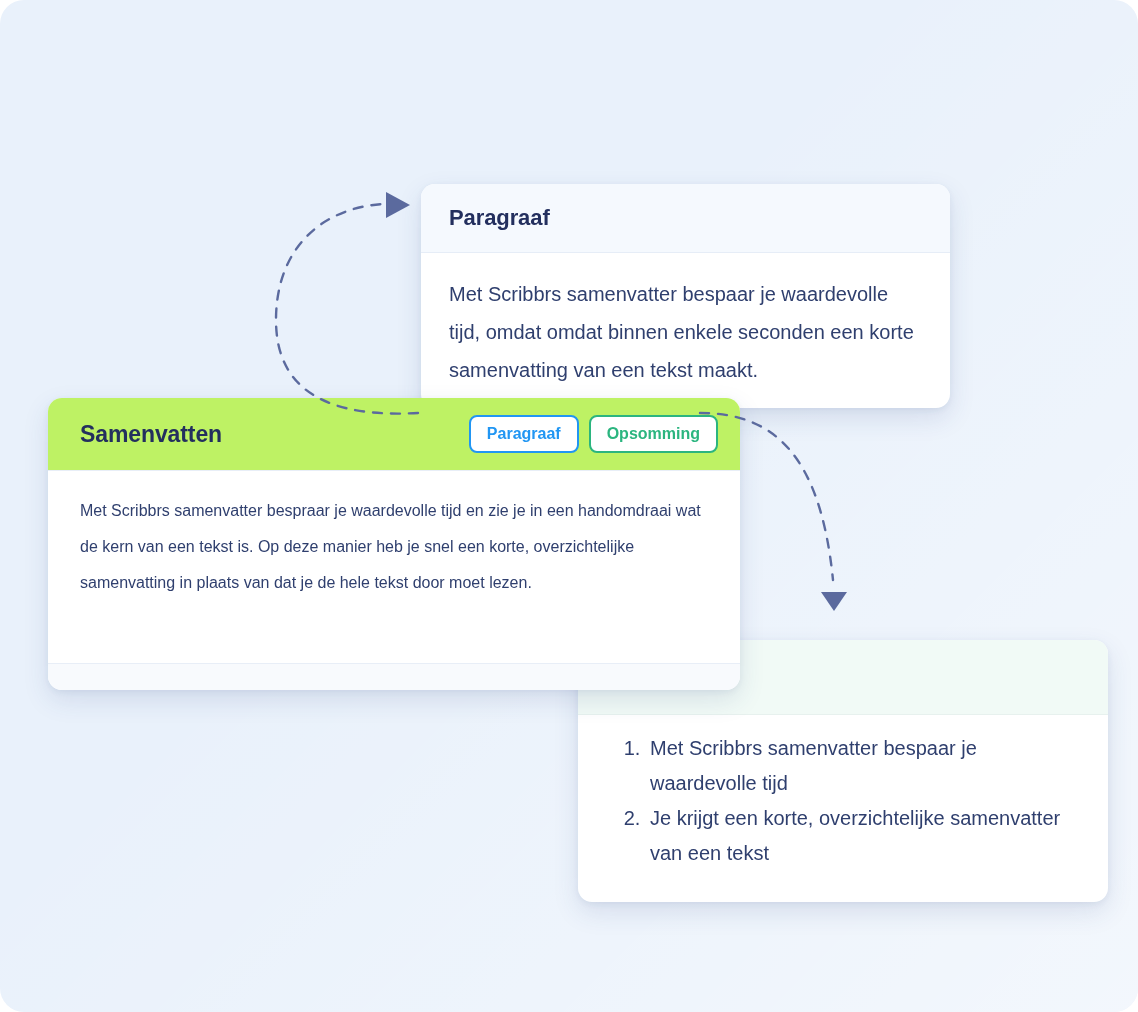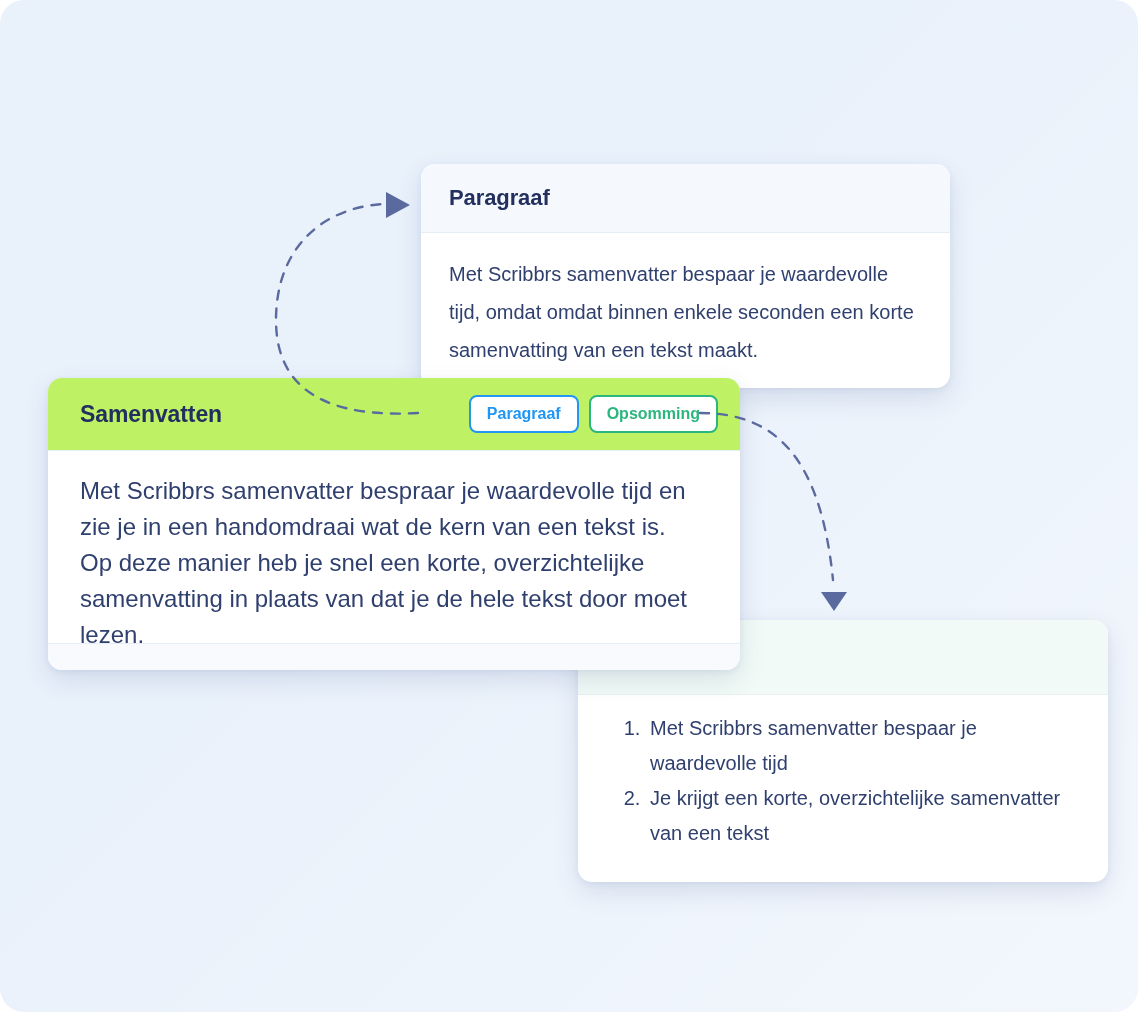--- a/index.html
+++ b/index.html
@@ -45,20 +45,21 @@
   }
 
   
   .card {
     position: absolute;
     background: #ffffff;
     border-radius: 14px;
     box-shadow: 0 10px 26px rgba(46, 70, 128, 0.13),
                 0 2px 6px rgba(46, 70, 128, 0.07);
     overflow: hidden;
+    margin-top: 20px;
   }
   .card-header {
     display: flex;
     align-items: center;
     justify-content: space-between;
   }
   .card-title {
     color: #232f5e;
     font-weight: bold;
     letter-spacing: -0.1px;
@@ -127,21 +128,21 @@
   }
   #samenvatten-card .card-header {
     height: 72px;
     background: #bef264;
     border-bottom: 1px solid #e8eef7;
     padding: 0 22px 0 32px;
   }
   #samenvatten-card .card-title { font-size: 23px; }
   #samenvatten-card .card-body {
     padding: 22px 36px 0 32px;
-    font-size: 24px;
+    font-size: 16px;
     line-height: 36px;
     height: 146px;
     box-sizing: border-box;
   }
   #samenvatten-card .card-footer {
     position: absolute;
     left: 0; right: 0; bottom: 0;
     height: 26px;
     background: #f8fafd;
     border-top: 1px solid #e8eef7;

